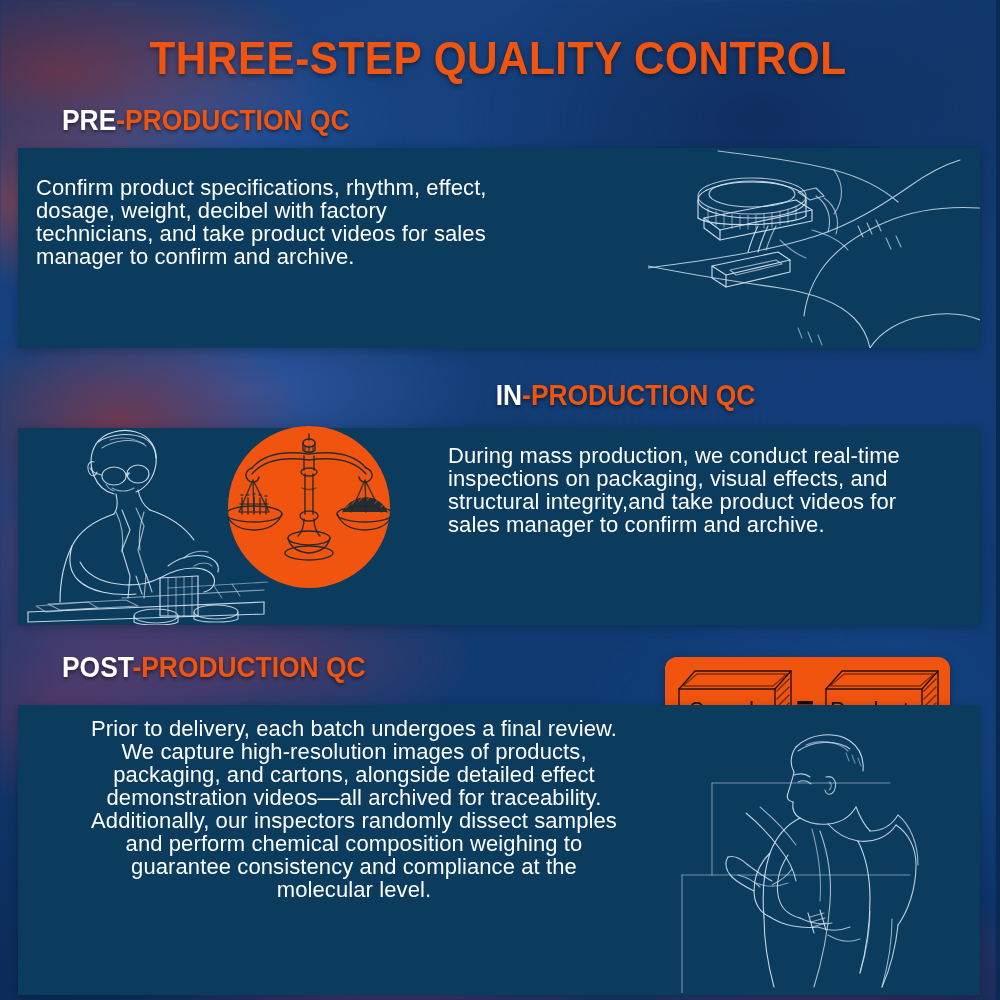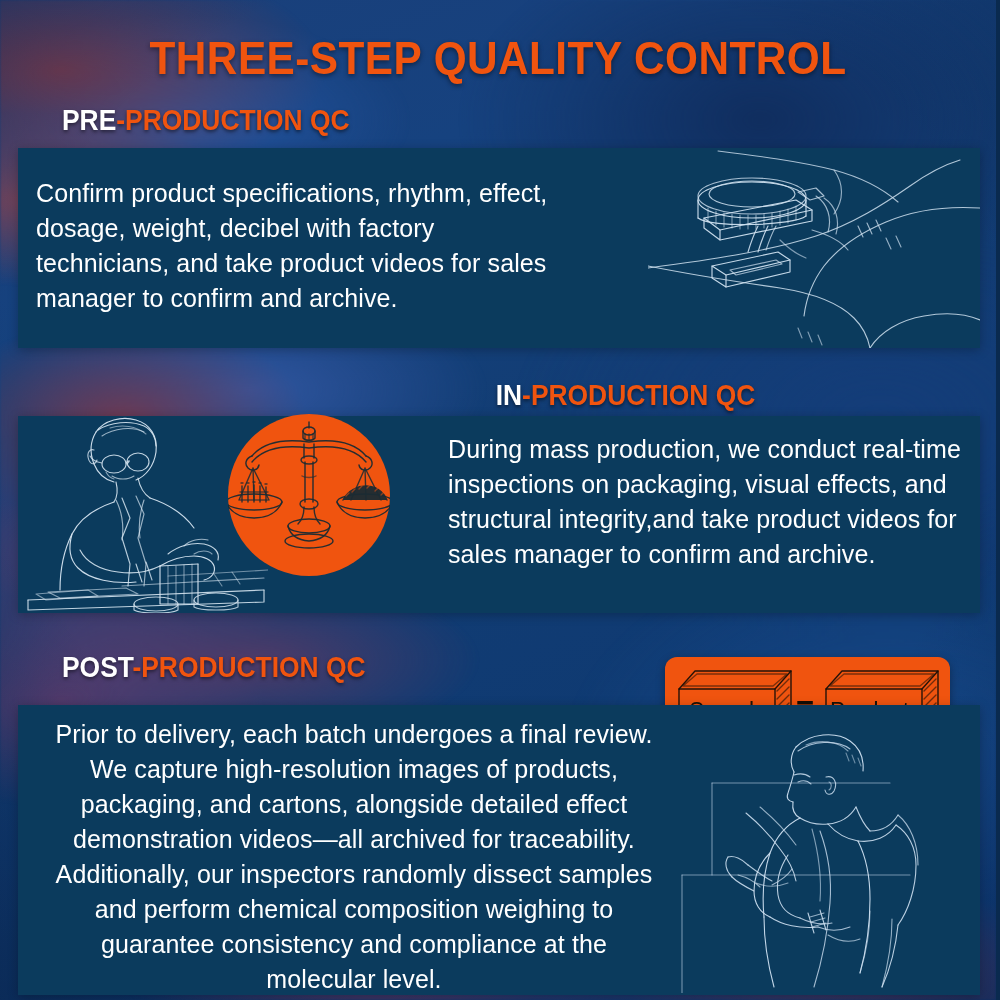--- a/index.html
+++ b/index.html
@@ -83,22 +83,22 @@
 
   
   .panel {
     position: absolute;
     background: #0B3B5D;
     box-shadow: 0 2px 10px rgba(0,0,0,.25);
   }
   .panel-text {
     position: absolute;
     color: #ffffff;
-    font-size: 25px;
-    line-height: 35px;
+    font-size: 22px;
+    line-height: 23px;
     font-family: "Liberation Sans", sans-serif;
     white-space: pre-line;
     letter-spacing: .1px;
   }
 
   
   .orange-circle {
     position: absolute;
     border-radius: 50%;
     background: #F0540F;
@@ -194,21 +194,21 @@
     <div class="panel-text" style="left:18px; top:28px; width:600px;">Confirm product specifications, rhythm, effect,
 dosage, weight, decibel with factory
 technicians, and take product videos for sales
 manager to confirm and archive.</div>
   </div>
 
   <div class="step-title" id="title-2" style="left:478px; top:378px;">
     <span class="w">IN</span><span class="o">-PRODUCTION QC</span>
   </div>
 
-  <div class="panel" id="panel-2" style="left:18px; top:416px; width:962px; height:197px;">
+  <div class="panel" id="panel-2" style="left:18px; top:428px; width:962px; height:197px;">
 
     <div class="art" style="left:0px; top:-2px; width:250px; height:199px;">
       <svg width="250" height="199" viewBox="0 0 250 199" fill="none" stroke="#d5e4f0" stroke-width="1.15" stroke-linecap="round" stroke-linejoin="round">
 
         <path d="M78 18 C 86 6, 104 2, 118 6 C 132 10, 140 22, 138 38 C 136 52, 128 62, 118 66" opacity=".95"></path>
         <path d="M78 18 C 72 28, 72 40, 76 50 C 80 60, 88 66, 96 68" opacity=".95"></path>
 
         <path d="M80 16 C 92 8, 112 6, 126 12 C 134 16, 138 24, 138 32" opacity=".9"></path>
         <path d="M84 22 C 96 14, 114 12, 126 18" opacity=".7"></path>
         <path d="M92 14 C 104 10, 118 12, 128 20" opacity=".55"></path>

